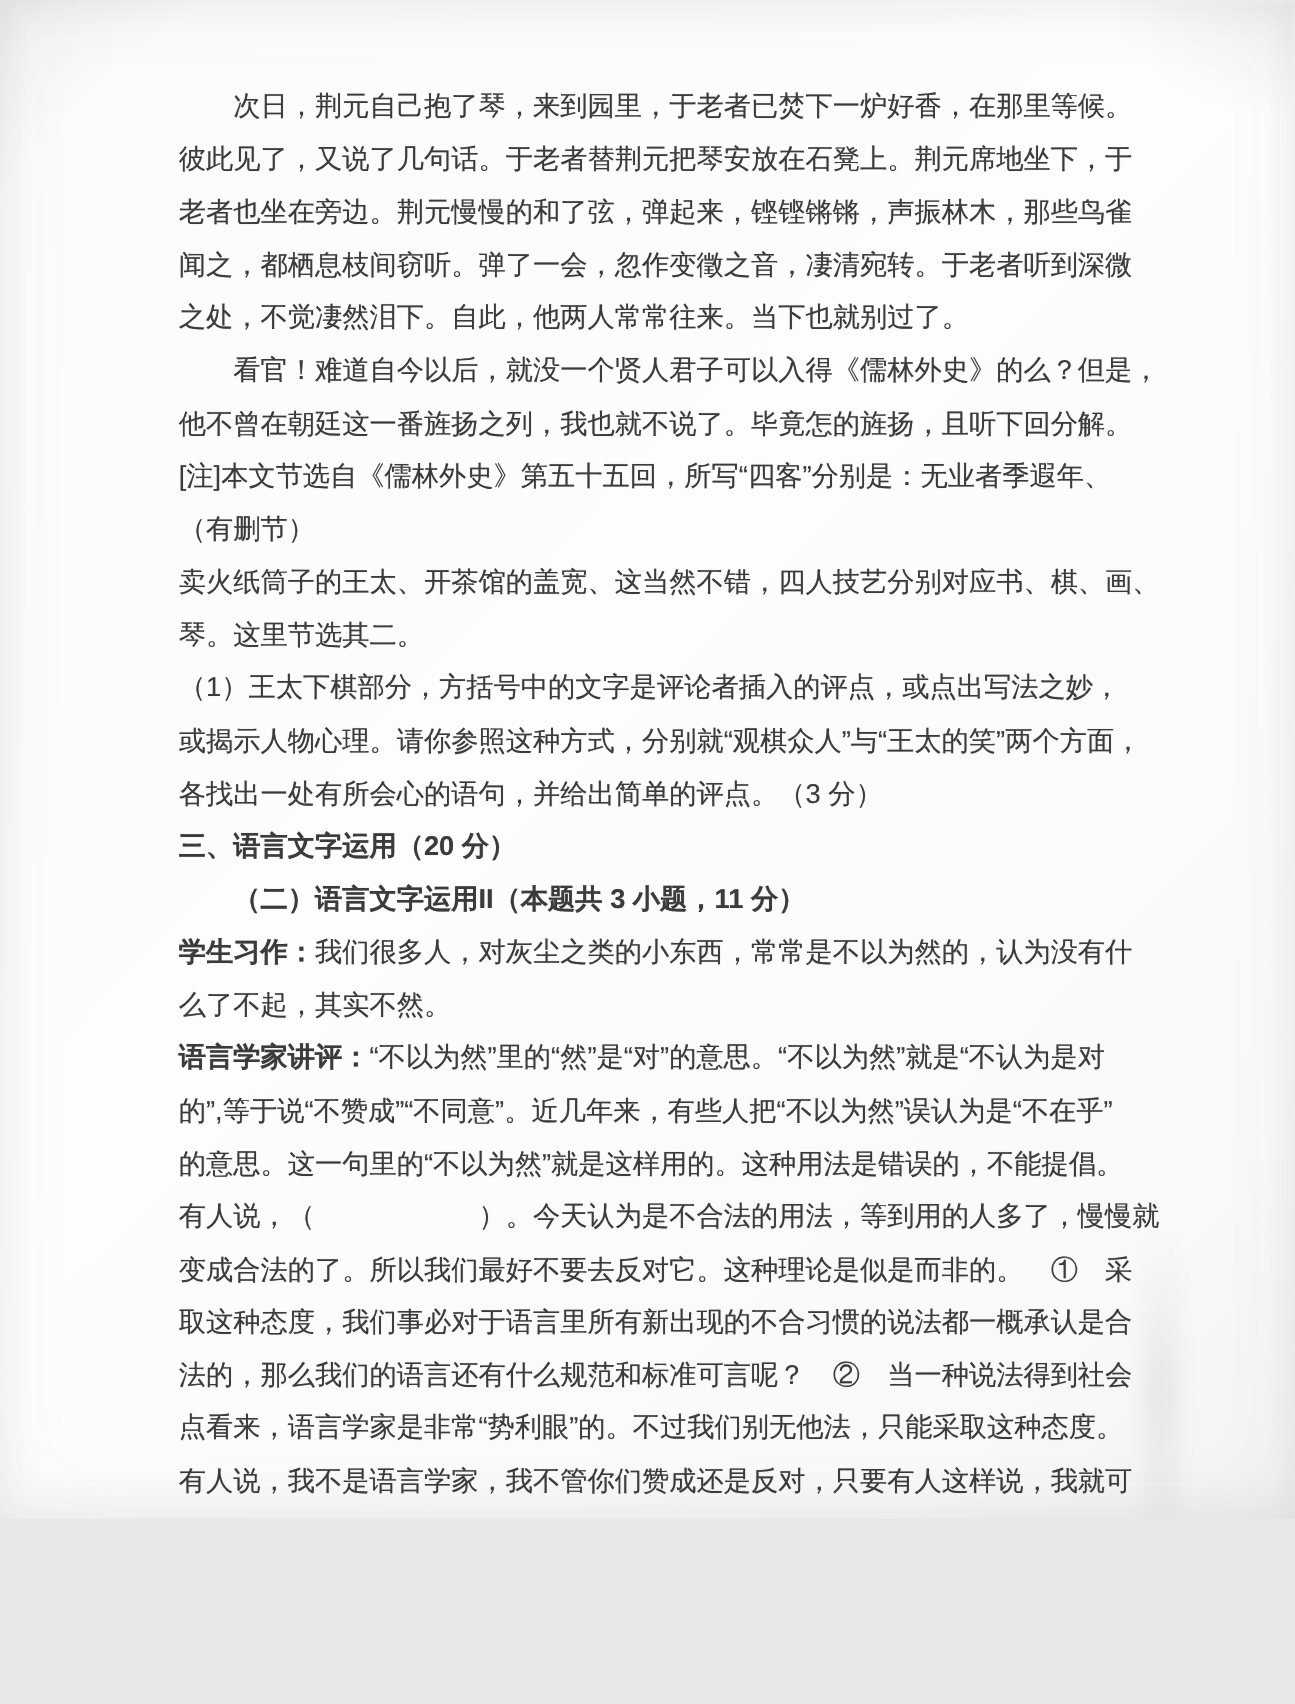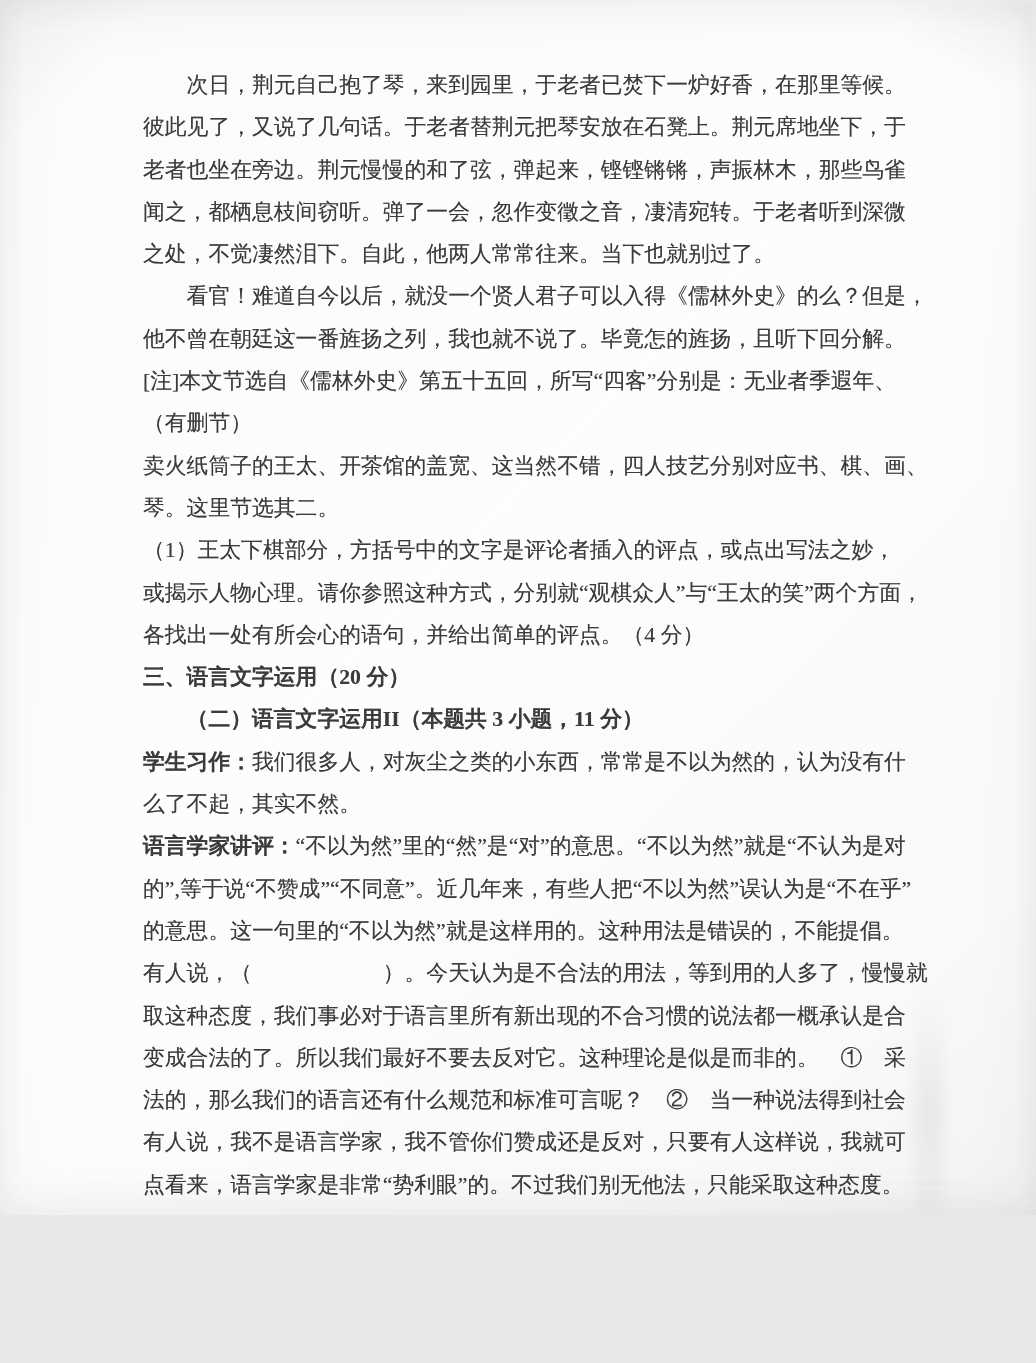--- a/index.html
+++ b/index.html
@@ -11,21 +11,21 @@
     height: 1363px;
     background: #e9e8e6;
     overflow: hidden;
   }
   .page {
     position: relative;
     width: 1036px;
     height: 1215px;
     overflow: hidden;
     background: linear-gradient(135deg, #f1f0ee 0%, #fbfbfa 7%, #fdfdfc 45%, #faf9f7 85%, #f3f2f0 100%);
-    font-family: Liberation Serif, serif;
+    font-family: Liberation Sans, sans-serif;
     color: #3b3b3b;
   }
   .vignette {
     position: absolute;
     inset: 0;
     pointer-events: none;
     box-shadow:
       inset 0 10px 26px rgba(90, 90, 90, 0.05),
       inset 0 -16px 30px rgba(90, 90, 90, 0.05),
       inset 0 0 70px rgba(90, 90, 90, 0.05);
@@ -89,33 +89,33 @@
       <div class="line"><span>闻之，都栖息枝间窃听。弹了一会，忽作变徵之音，凄清宛转。于老者听到深微</span></div>
       <div class="line"><span>之处，不觉凄然泪下。自此，他两人常常往来。当下也就别过了。</span></div>
       <div class="line" style="text-indent: 2em;"><span>看官！难道自今以后，就没一个贤人君子可以入得《儒林外史》的么？但是，</span></div>
       <div class="line"><span>他不曾在朝廷这一番旌扬之列，我也就不说了。毕竟怎的旌扬，且听下回分解。</span></div>
       <div class="line"><span>[注]本文节选自《儒林外史》第五十五回，所写“四客”分别是：无业者季遐年、</span></div>
       <div class="line"><span>（有删节）</span></div>
       <div class="line"><span>卖火纸筒子的王太、开茶馆的盖宽、这当然不错，四人技艺分别对应书、棋、画、</span></div>
       <div class="line"><span>琴。这里节选其二。</span></div>
       <div class="line"><span>（1）王太下棋部分，方括号中的文字是评论者插入的评点，或点出写法之妙，</span></div>
       <div class="line"><span>或揭示人物心理。请你参照这种方式，分别就“观棋众人”与“王太的笑”两个方面，</span></div>
-      <div class="line"><span>各找出一处有所会心的语句，并给出简单的评点。（4 分）</span></div>
+      <div class="line"><span>各找出一处有所会心的语句，并给出简单的评点。（3 分）</span></div>
       <div class="line"><span class="b">三、语言文字运用（20 分）</span></div>
       <div class="line" style="text-indent: 2em;"><span class="b">（二）语言文字运用II（本题共 3 小题，11 分）</span></div>
       <div class="line"><span class="b">学生习作：</span><span>我们很多人，对灰尘之类的小东西，常常是不以为然的，认为没有什</span></div>
       <div class="line"><span>么了不起，其实不然。</span></div>
       <div class="line"><span class="b">语言学家讲评：</span><span>“不以为然”里的“然”是“对”的意思。“不以为然”就是“不认为是对</span></div>
       <div class="line"><span>的”,等于说“不赞成”“不同意”。近几年来，有些人把“不以为然”误认为是“不在乎”</span></div>
       <div class="line"><span>的意思。这一句里的“不以为然”就是这样用的。这种用法是错误的，不能提倡。</span></div>
       <div class="line"><span>有人说，（　　　　　　）。今天认为是不合法的用法，等到用的人多了，慢慢就</span></div>
+      <div class="line"><span>变成合法的了。所以我们最好不要去反对它。这种理论是似是而非的。　①　采</span></div>
       <div class="line"><span>取这种态度，我们事必对于语言里所有新出现的不合习惯的说法都一概承认是合</span></div>
-      <div class="line"><span>变成合法的了。所以我们最好不要去反对它。这种理论是似是而非的。　①　采</span></div>
       <div class="line"><span>法的，那么我们的语言还有什么规范和标准可言呢？　②　当一种说法得到社会</span></div>
+      <div class="line"><span>点看来，语言学家是非常“势利眼”的。不过我们别无他法，只能采取这种态度。</span></div>
       <div class="line"><span>有人说，我不是语言学家，我不管你们赞成还是反对，只要有人这样说，我就可</span></div>
-      <div class="line"><span>点看来，语言学家是非常“势利眼”的。不过我们别无他法，只能采取这种态度。</span></div>
       <div class="line"><span>以跟着这样说。这当然不错。一个人采用什么方式说话有他的自由，别人没有权</span></div>
     </div>
   <div class="artifact artifact-right-streak"></div>
   <div class="artifact artifact-wrinkle"></div>
   <div class="artifact artifact-top-right"></div>
   <div class="vignette"></div>
 </div>
 
 </body></html>

